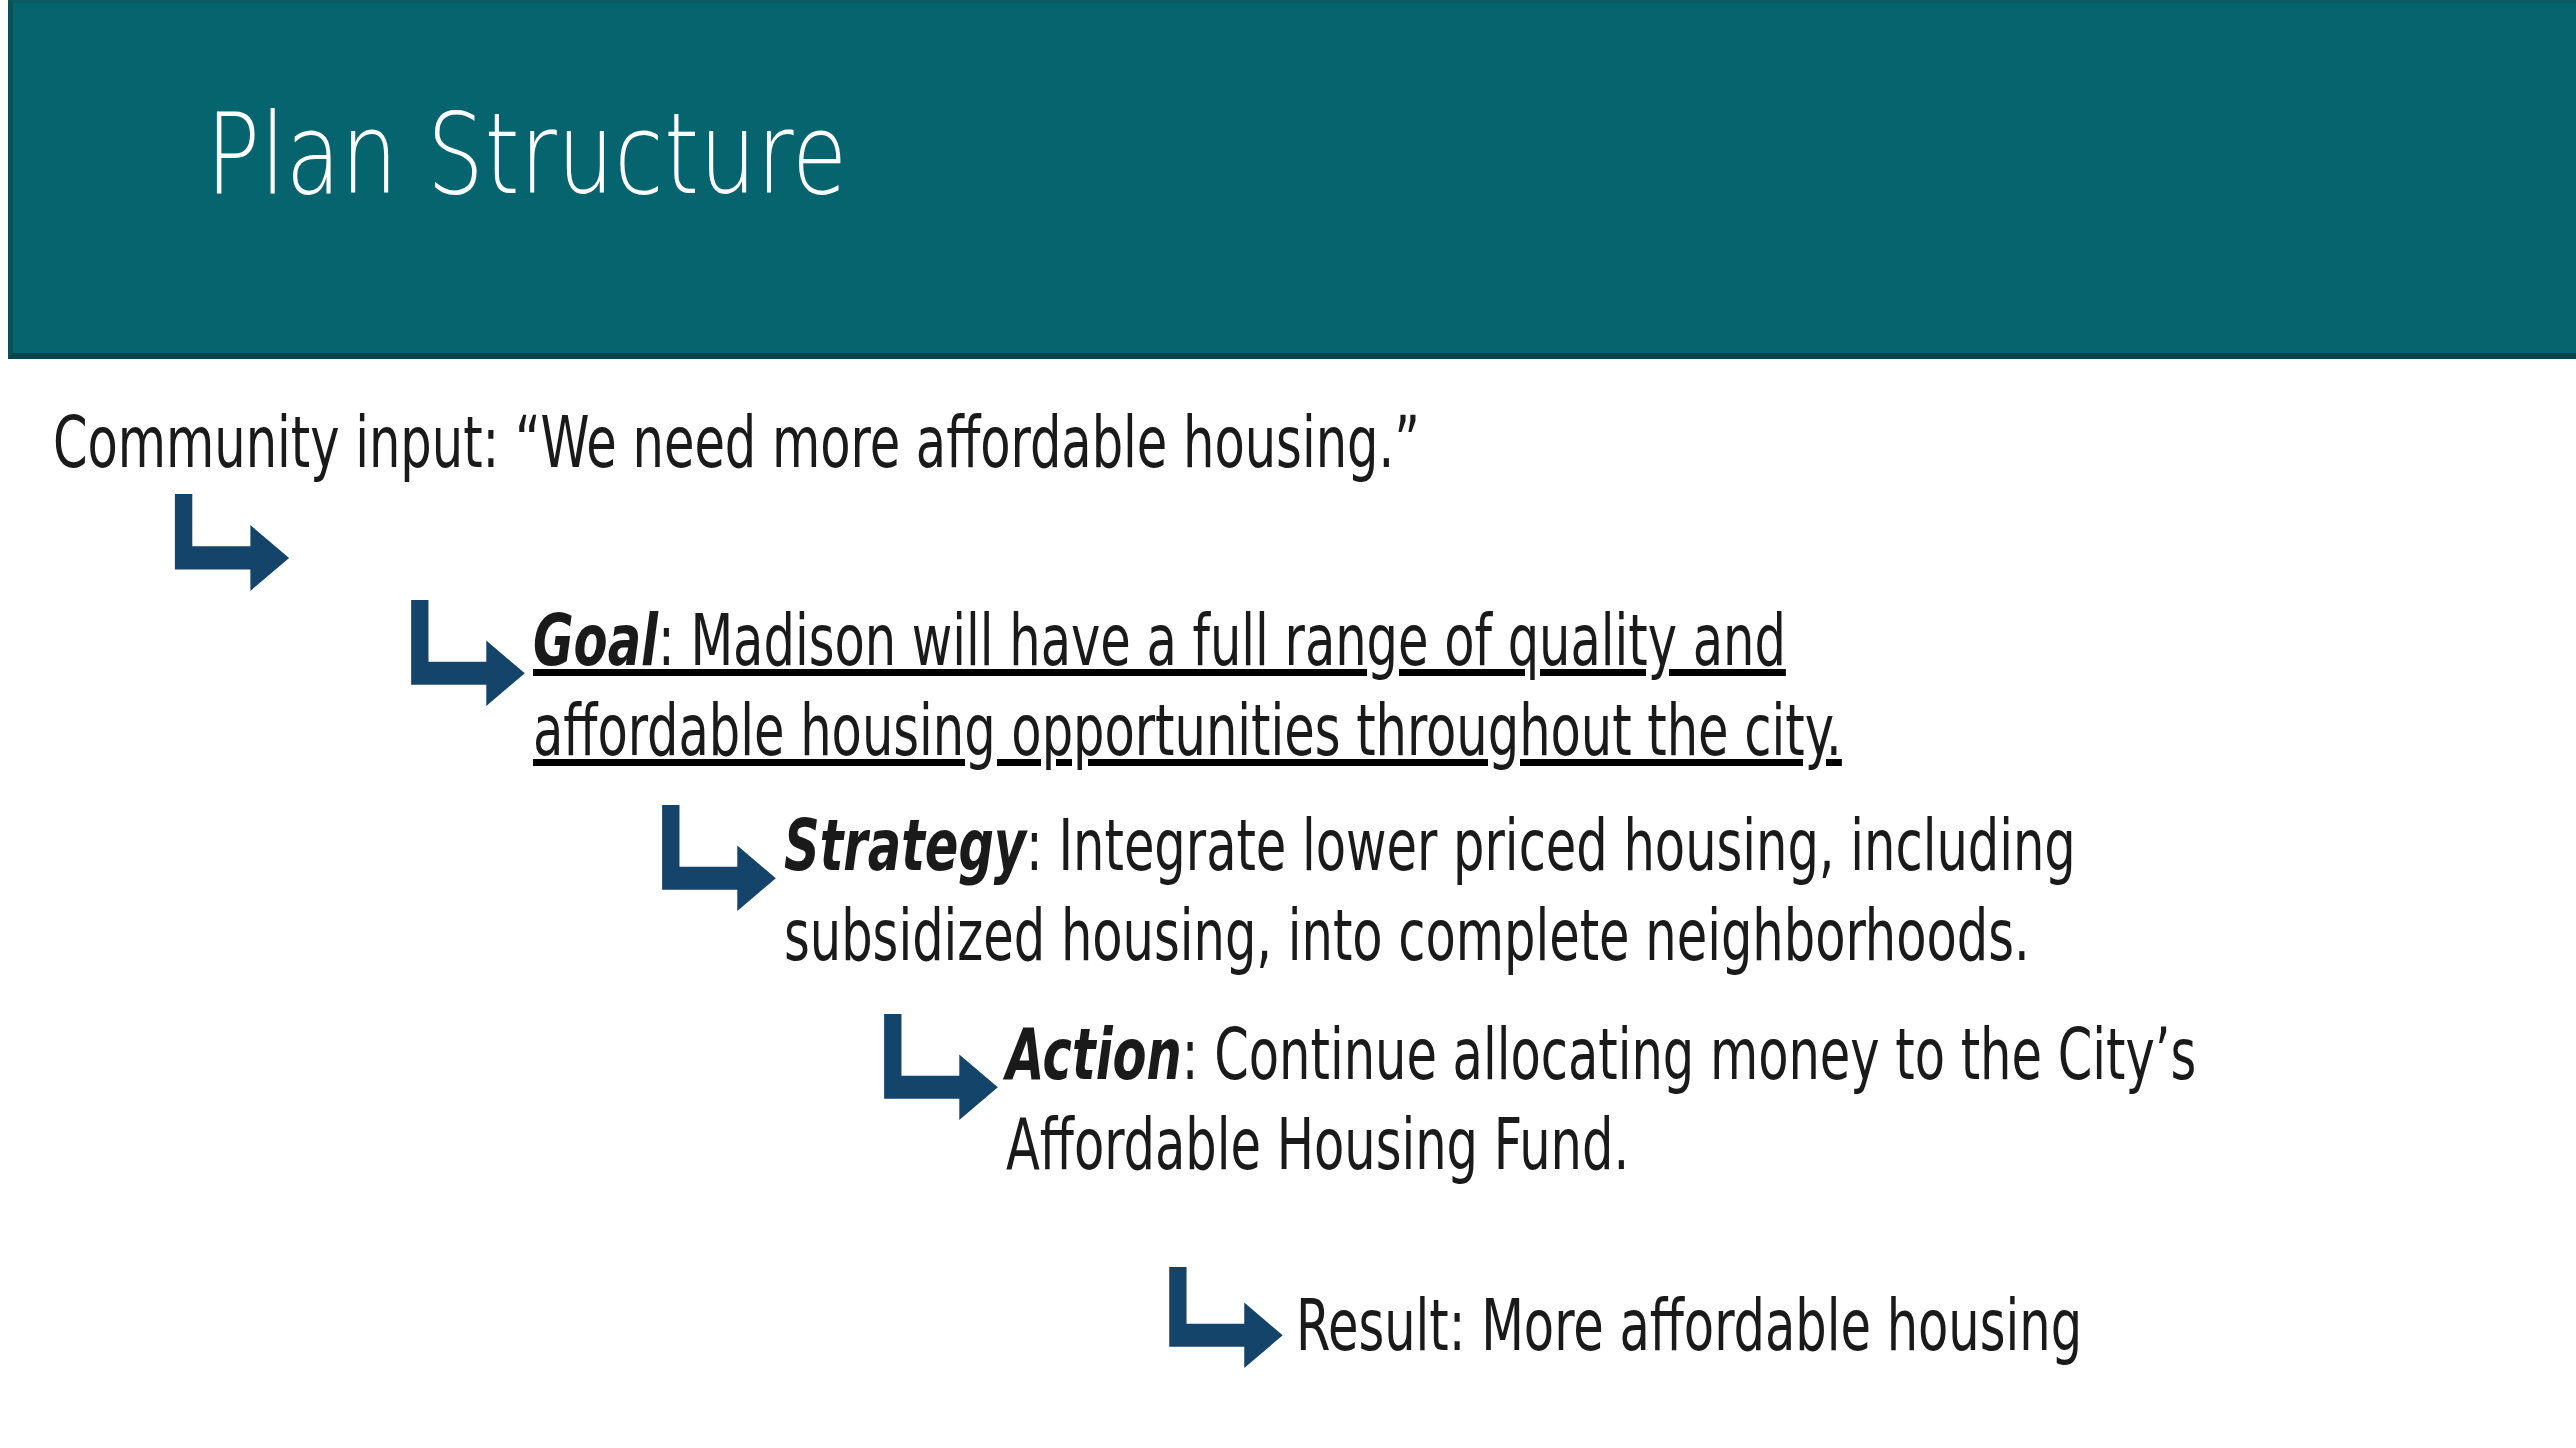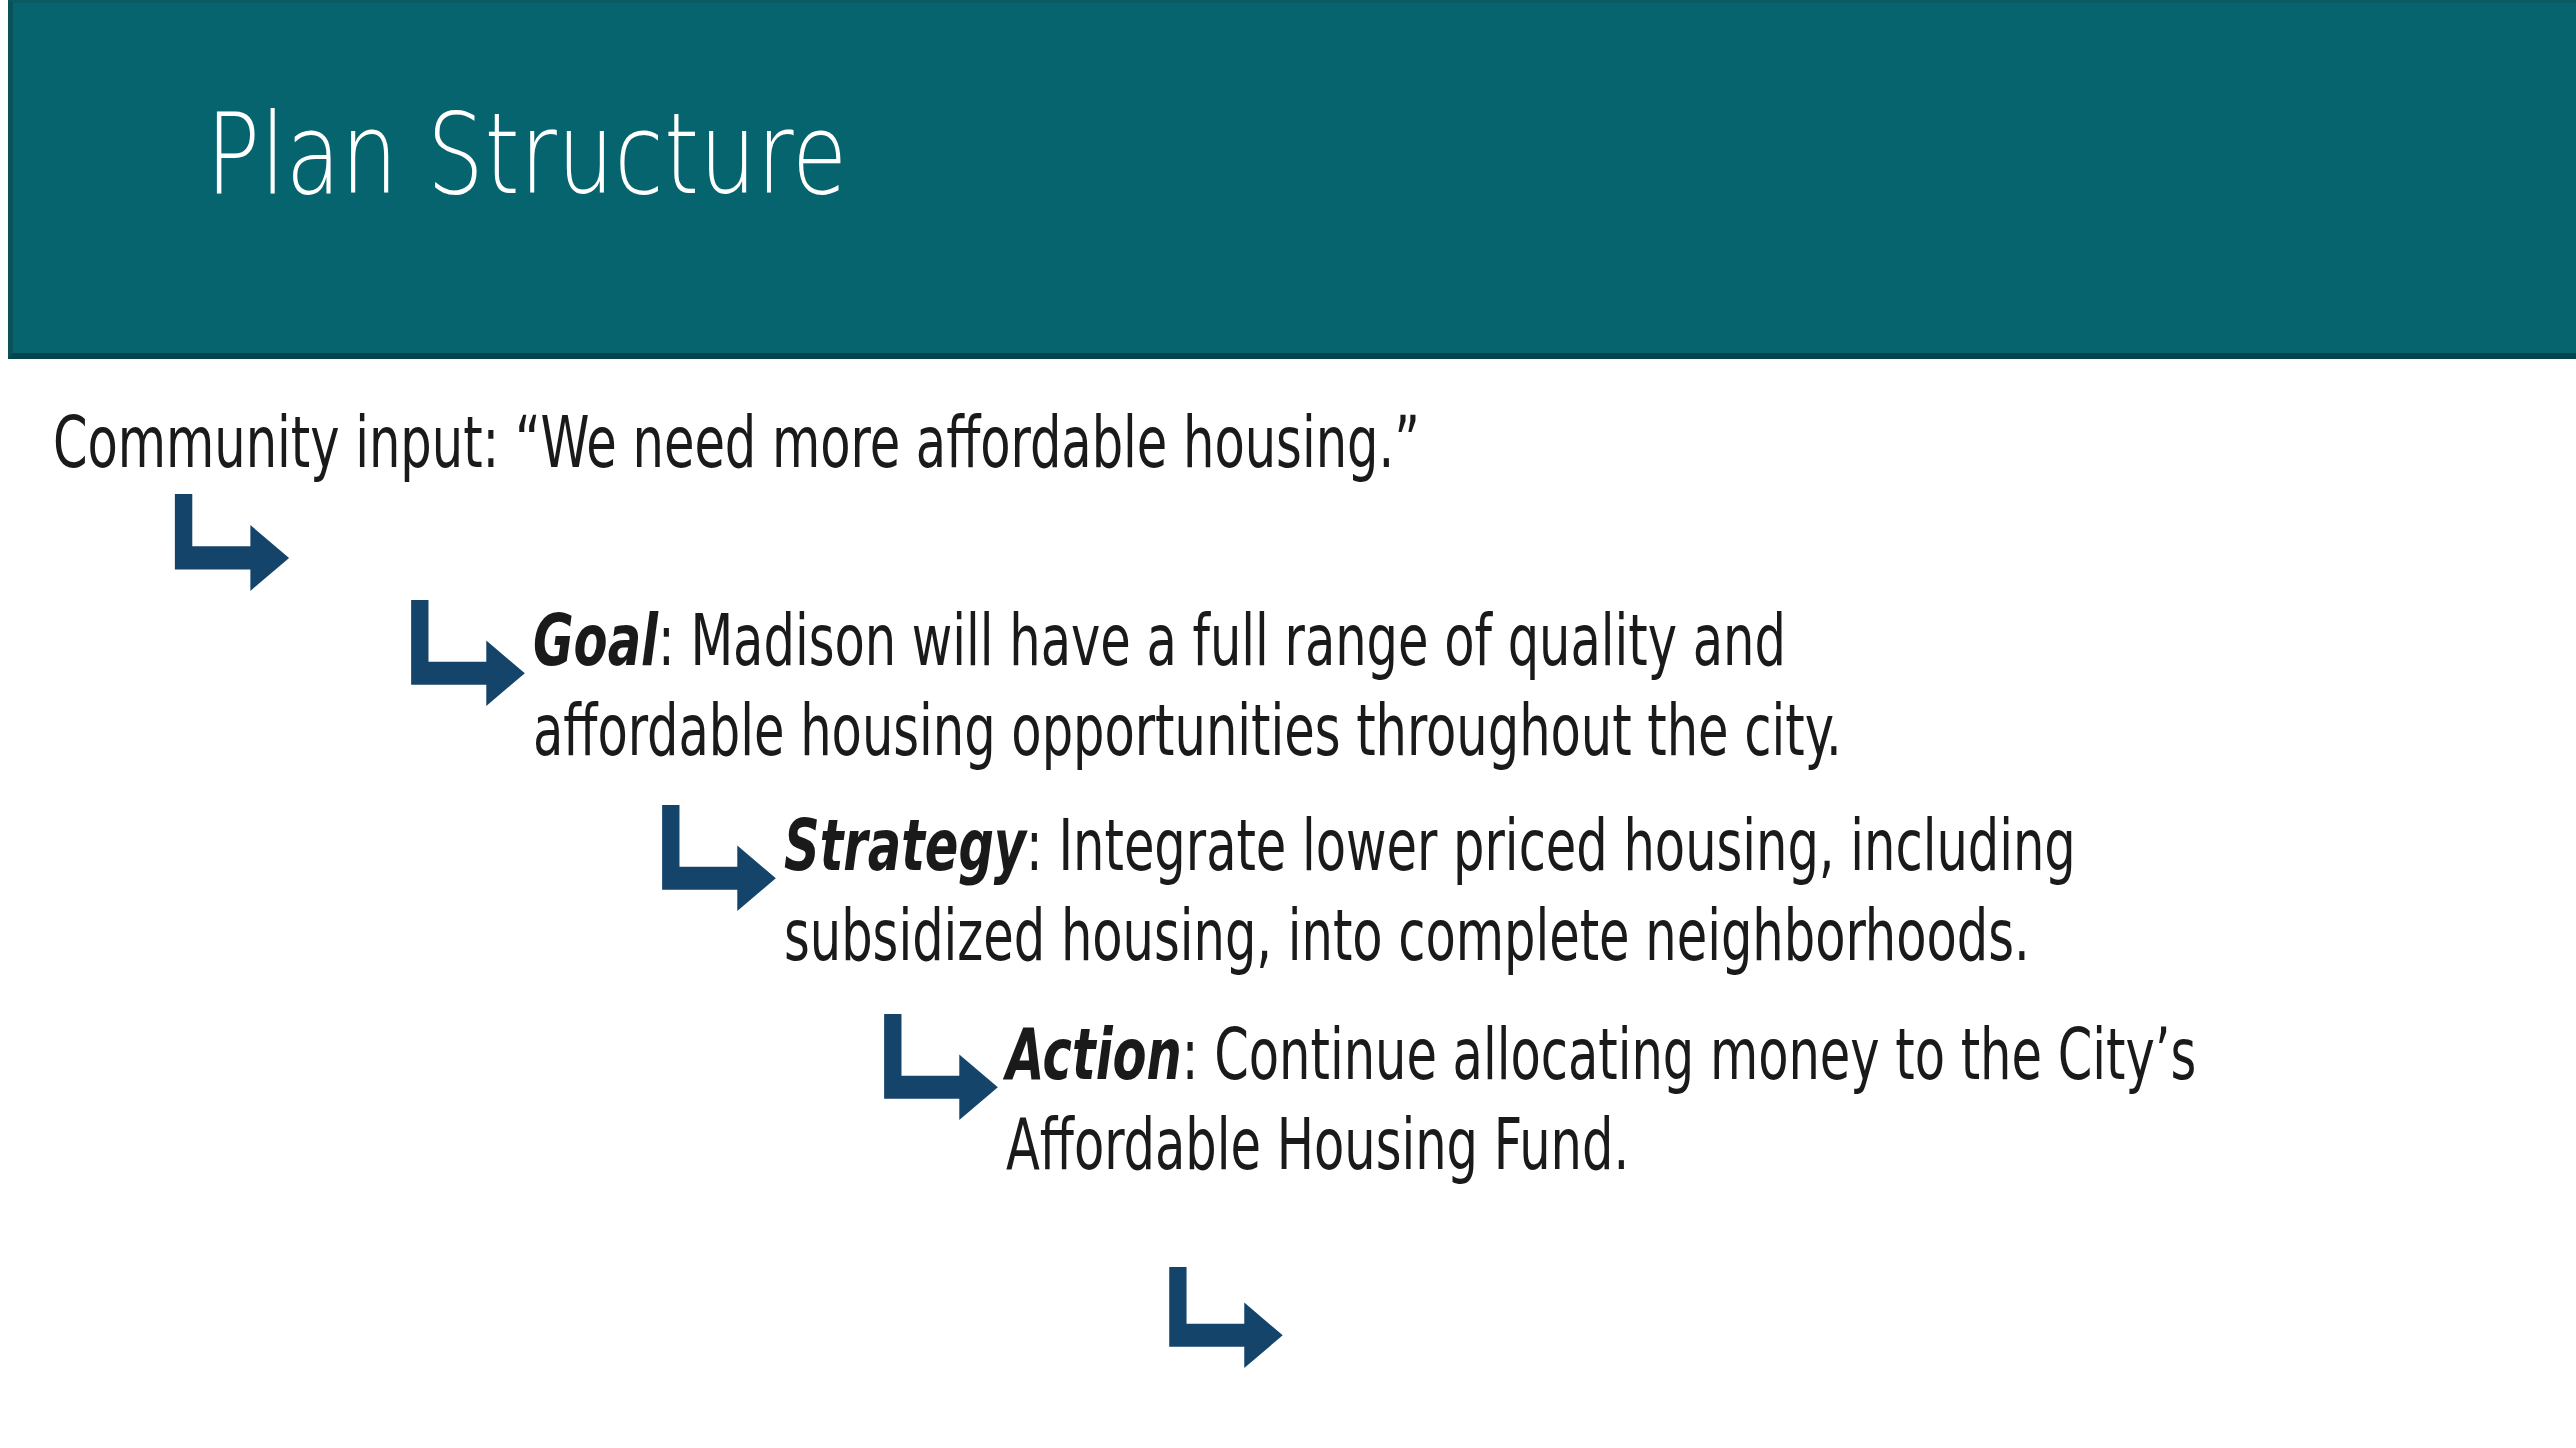--- a/index.html
+++ b/index.html
@@ -106,21 +106,21 @@
       <svg width="121" height="97" viewBox="0 0 125 100" xmlns="http://www.w3.org/2000/svg">
         <path d="M4 0 H22 V60 H82 V38 L122 72 L82 106 V84 H4 Z" fill="#15446B" transform="translate(0,-6)"></path>
       </svg>
     </span>
 
     <span class="arrow" style="left:391px; top:241px;">
       <svg width="121" height="106" viewBox="0 0 125 110" xmlns="http://www.w3.org/2000/svg">
         <path d="M4 0 H22 V70 H82 V48 L122 82 L82 116 V94 H4 Z" fill="#15446B" transform="translate(0,-6)"></path>
       </svg>
     </span>
-    <div class="row" style="left:517px; top:237px;">
+    <div class="row" style="left:517px; top:237px;text-decoration:underline;">
       <div class="line"><b>Goal</b><span>: Madison will have a full range of quality and</span></div>
       <div class="line">affordable housing opportunities throughout the city.</div>
     </div>
 
     <span class="arrow" style="left:642px; top:446px;">
       <svg width="121" height="106" viewBox="0 0 125 110" xmlns="http://www.w3.org/2000/svg">
         <path d="M4 0 H22 V70 H82 V48 L122 82 L82 116 V94 H4 Z" fill="#15446B" transform="translate(0,-6)"></path>
       </svg>
     </span>
     <div class="row" style="left:768px; top:442px;">
@@ -136,16 +136,19 @@
     <div class="row" style="left:990px; top:651px;">
       <div class="line"><b>Action</b><span>: Continue allocating money to the City’s</span></div>
       <div class="line">Affordable Housing Fund.</div>
     </div>
 
     <span class="arrow" style="left:1149px; top:908px;">
       <svg width="121" height="101" viewBox="0 0 125 105" xmlns="http://www.w3.org/2000/svg">
         <path d="M4 0 H22 V65 H82 V43 L122 77 L82 111 V89 H4 Z" fill="#15446B" transform="translate(0,-6)"></path>
       </svg>
     </span>
+    <div class="row" style="left:1280px; top:922px;">
+      <div class="line"><span>Result</span><span>: More affordable housing</span></div>
+    </div>
 
   </div>
 </div>
 
 
 </body></html>

